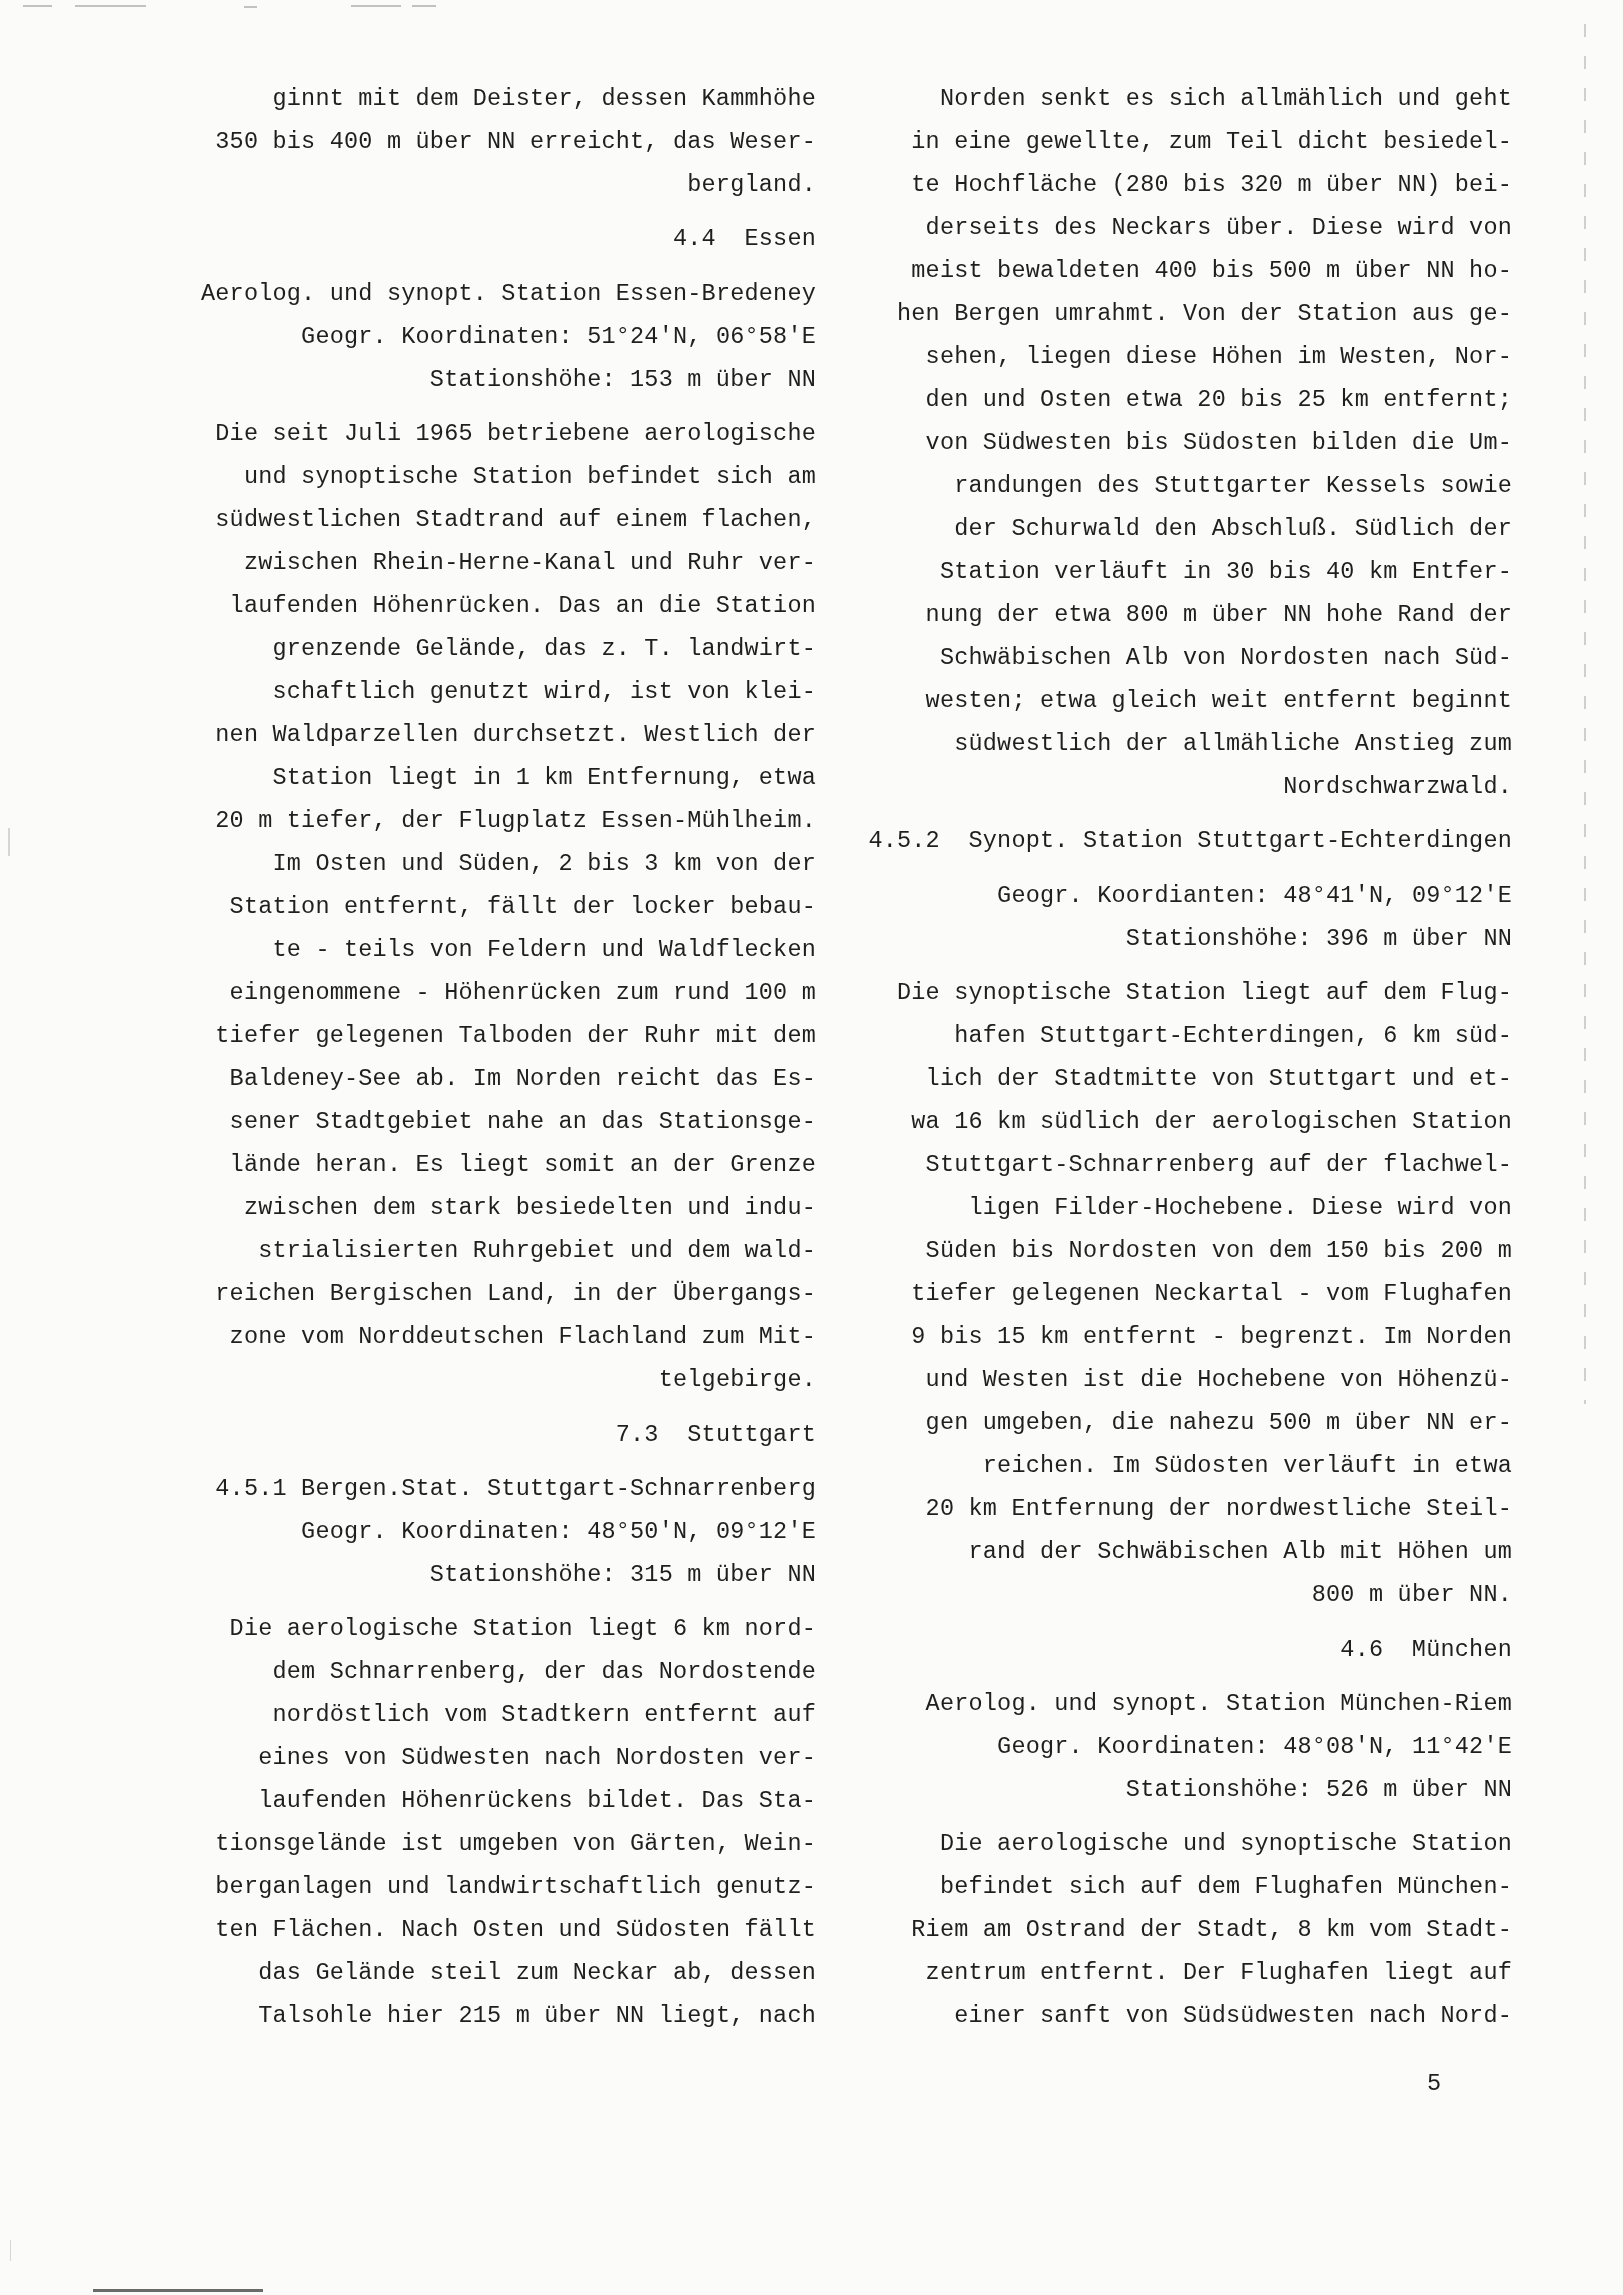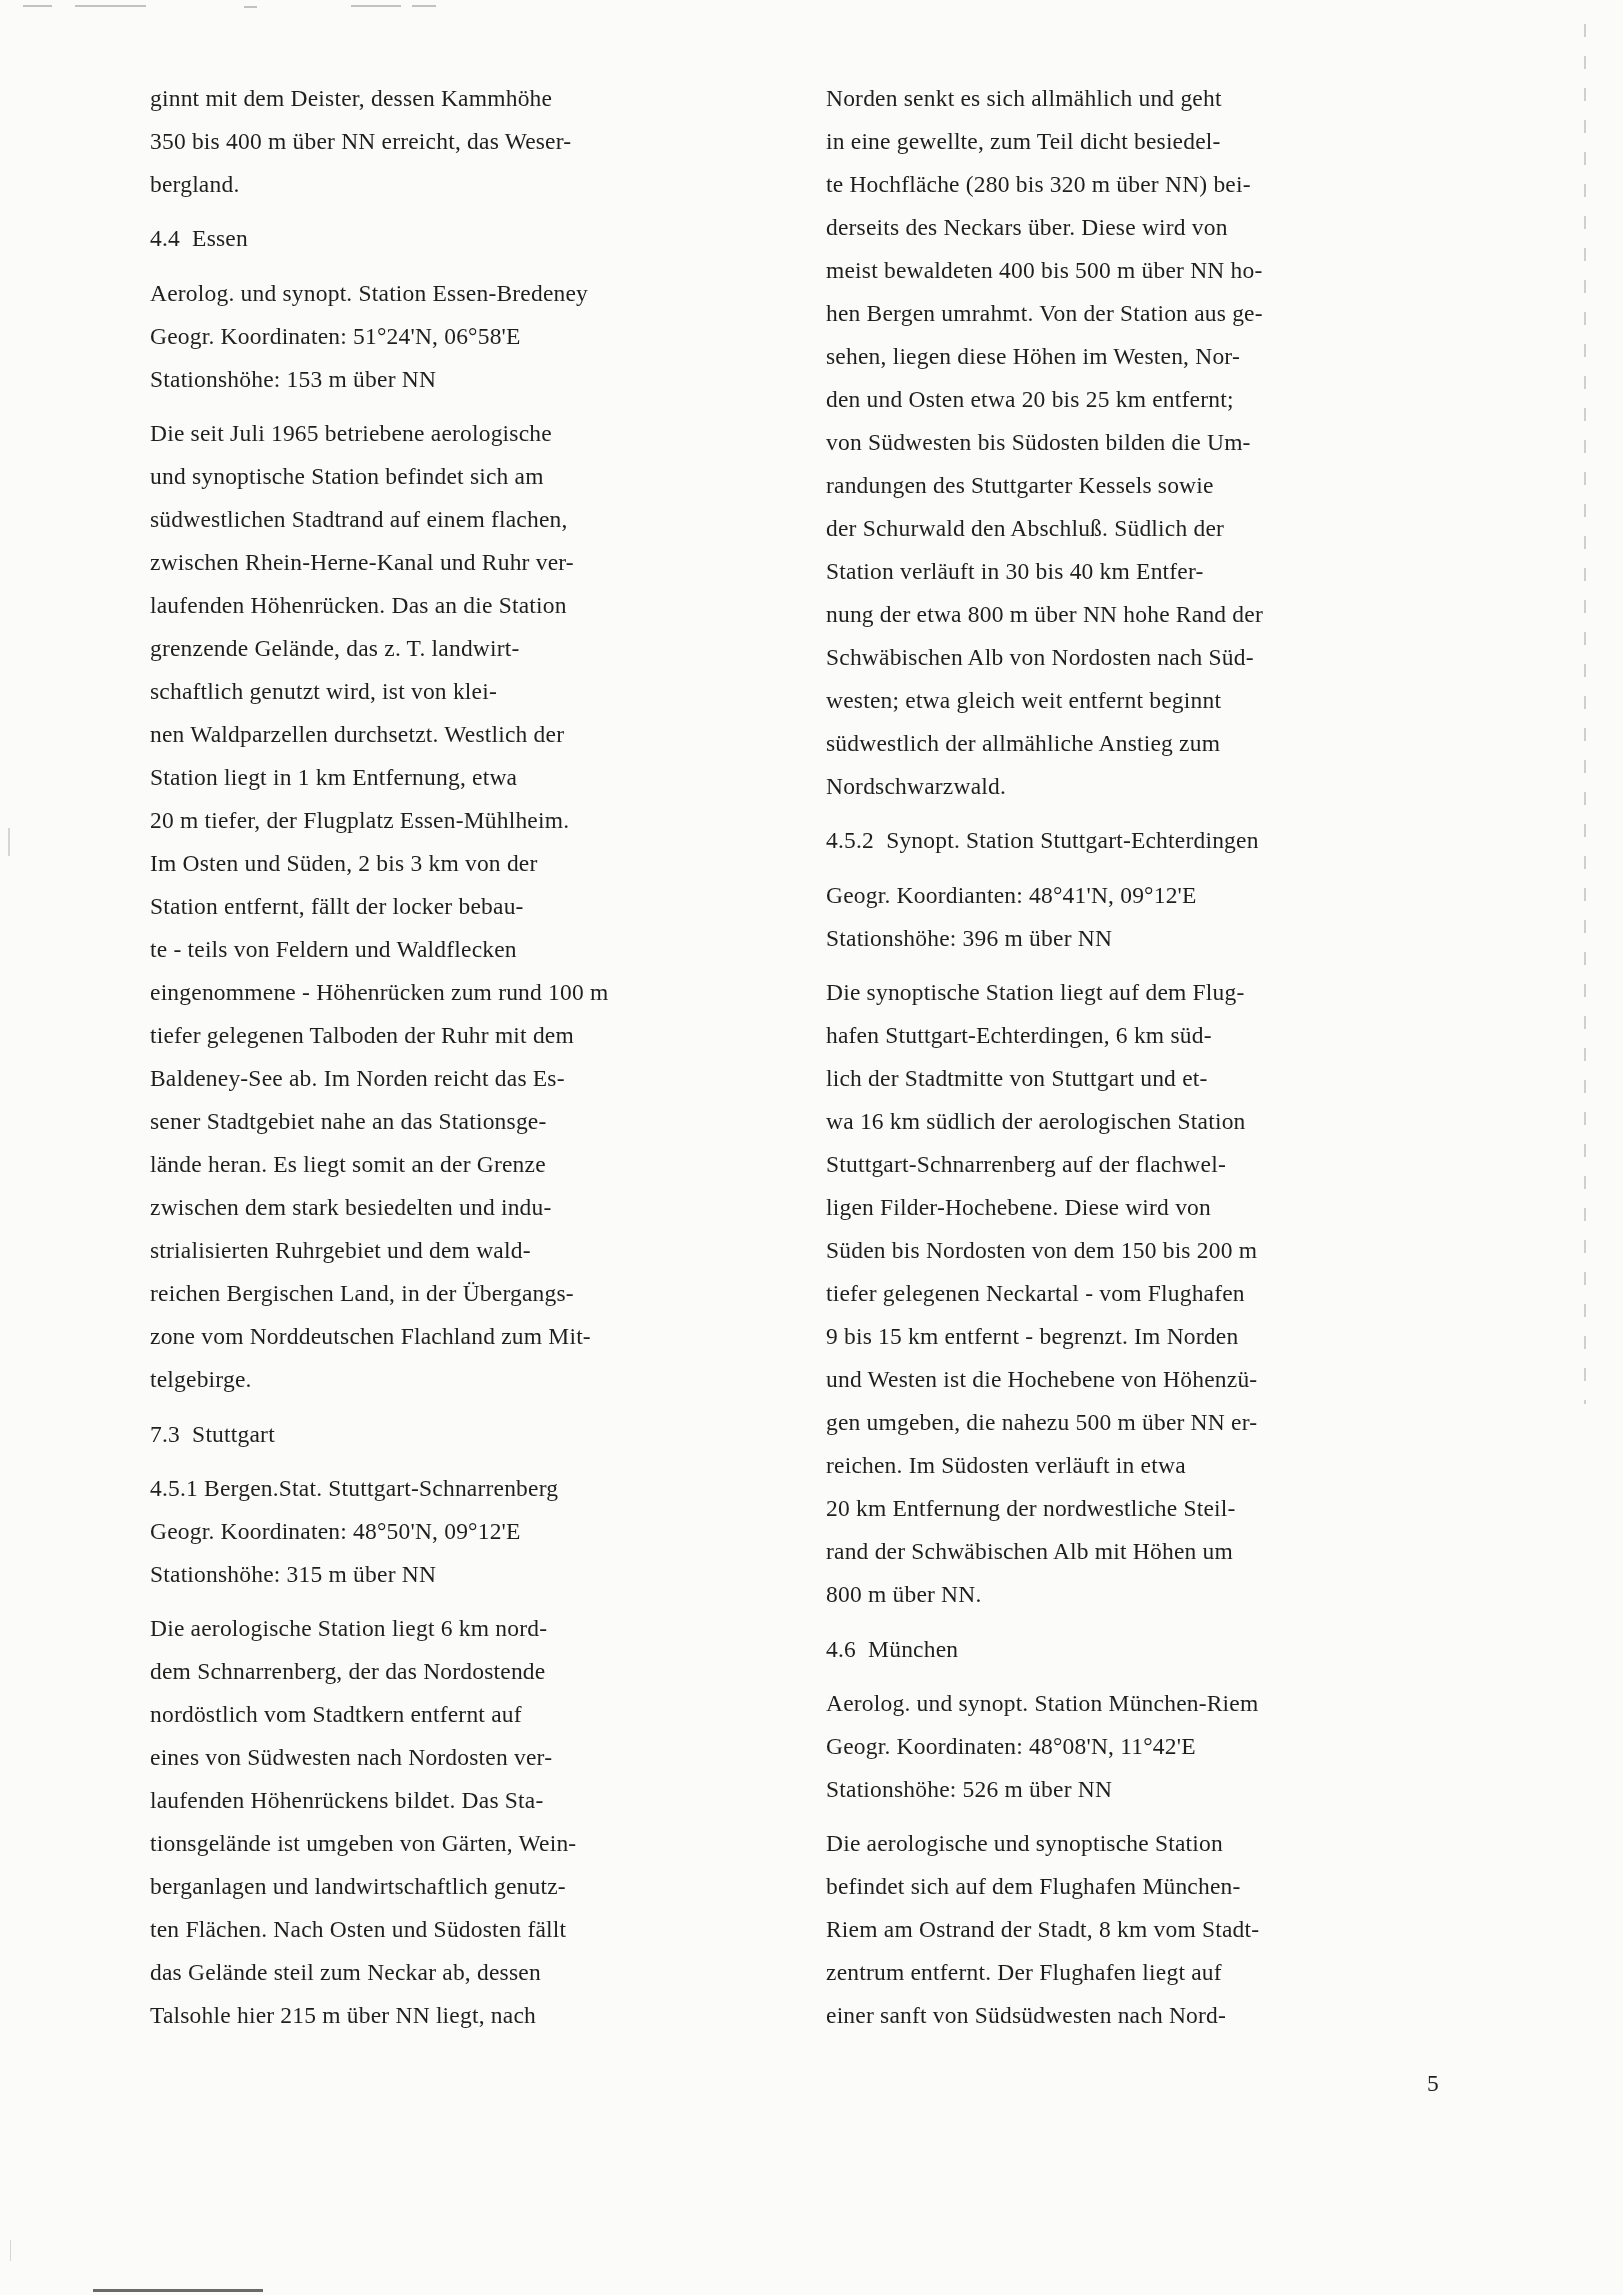--- a/index.html
+++ b/index.html
@@ -8,35 +8,36 @@
   }
   body {
     background: #e9e9e7;
   }
   .page {
     position: relative;
     width: 1623px;
     height: 2295px;
     background: var(--paper, #fbfbf9);
     overflow: hidden;
-    font-family: Liberation Serif, serif;
+    font-family: Liberation Mono, monospace;
     color: var(--ink, #1f1f1f);
+    text-align: right;
   }
   .col {
     position: absolute;
     top: 77px;
     font-size: 23.5px;
     line-height: 43px;
   }
   .col-left {
     left: 150px;
     width: 666px;
   }
   .col-right {
-    left: 826px;
+    left: 806px;
     width: 706px;
   }
   .block {
     margin: 0 0 11.4px 0;
   }
   .block.heading {
     margin-top: 8px;
   }
   .line {
     white-space: pre;

